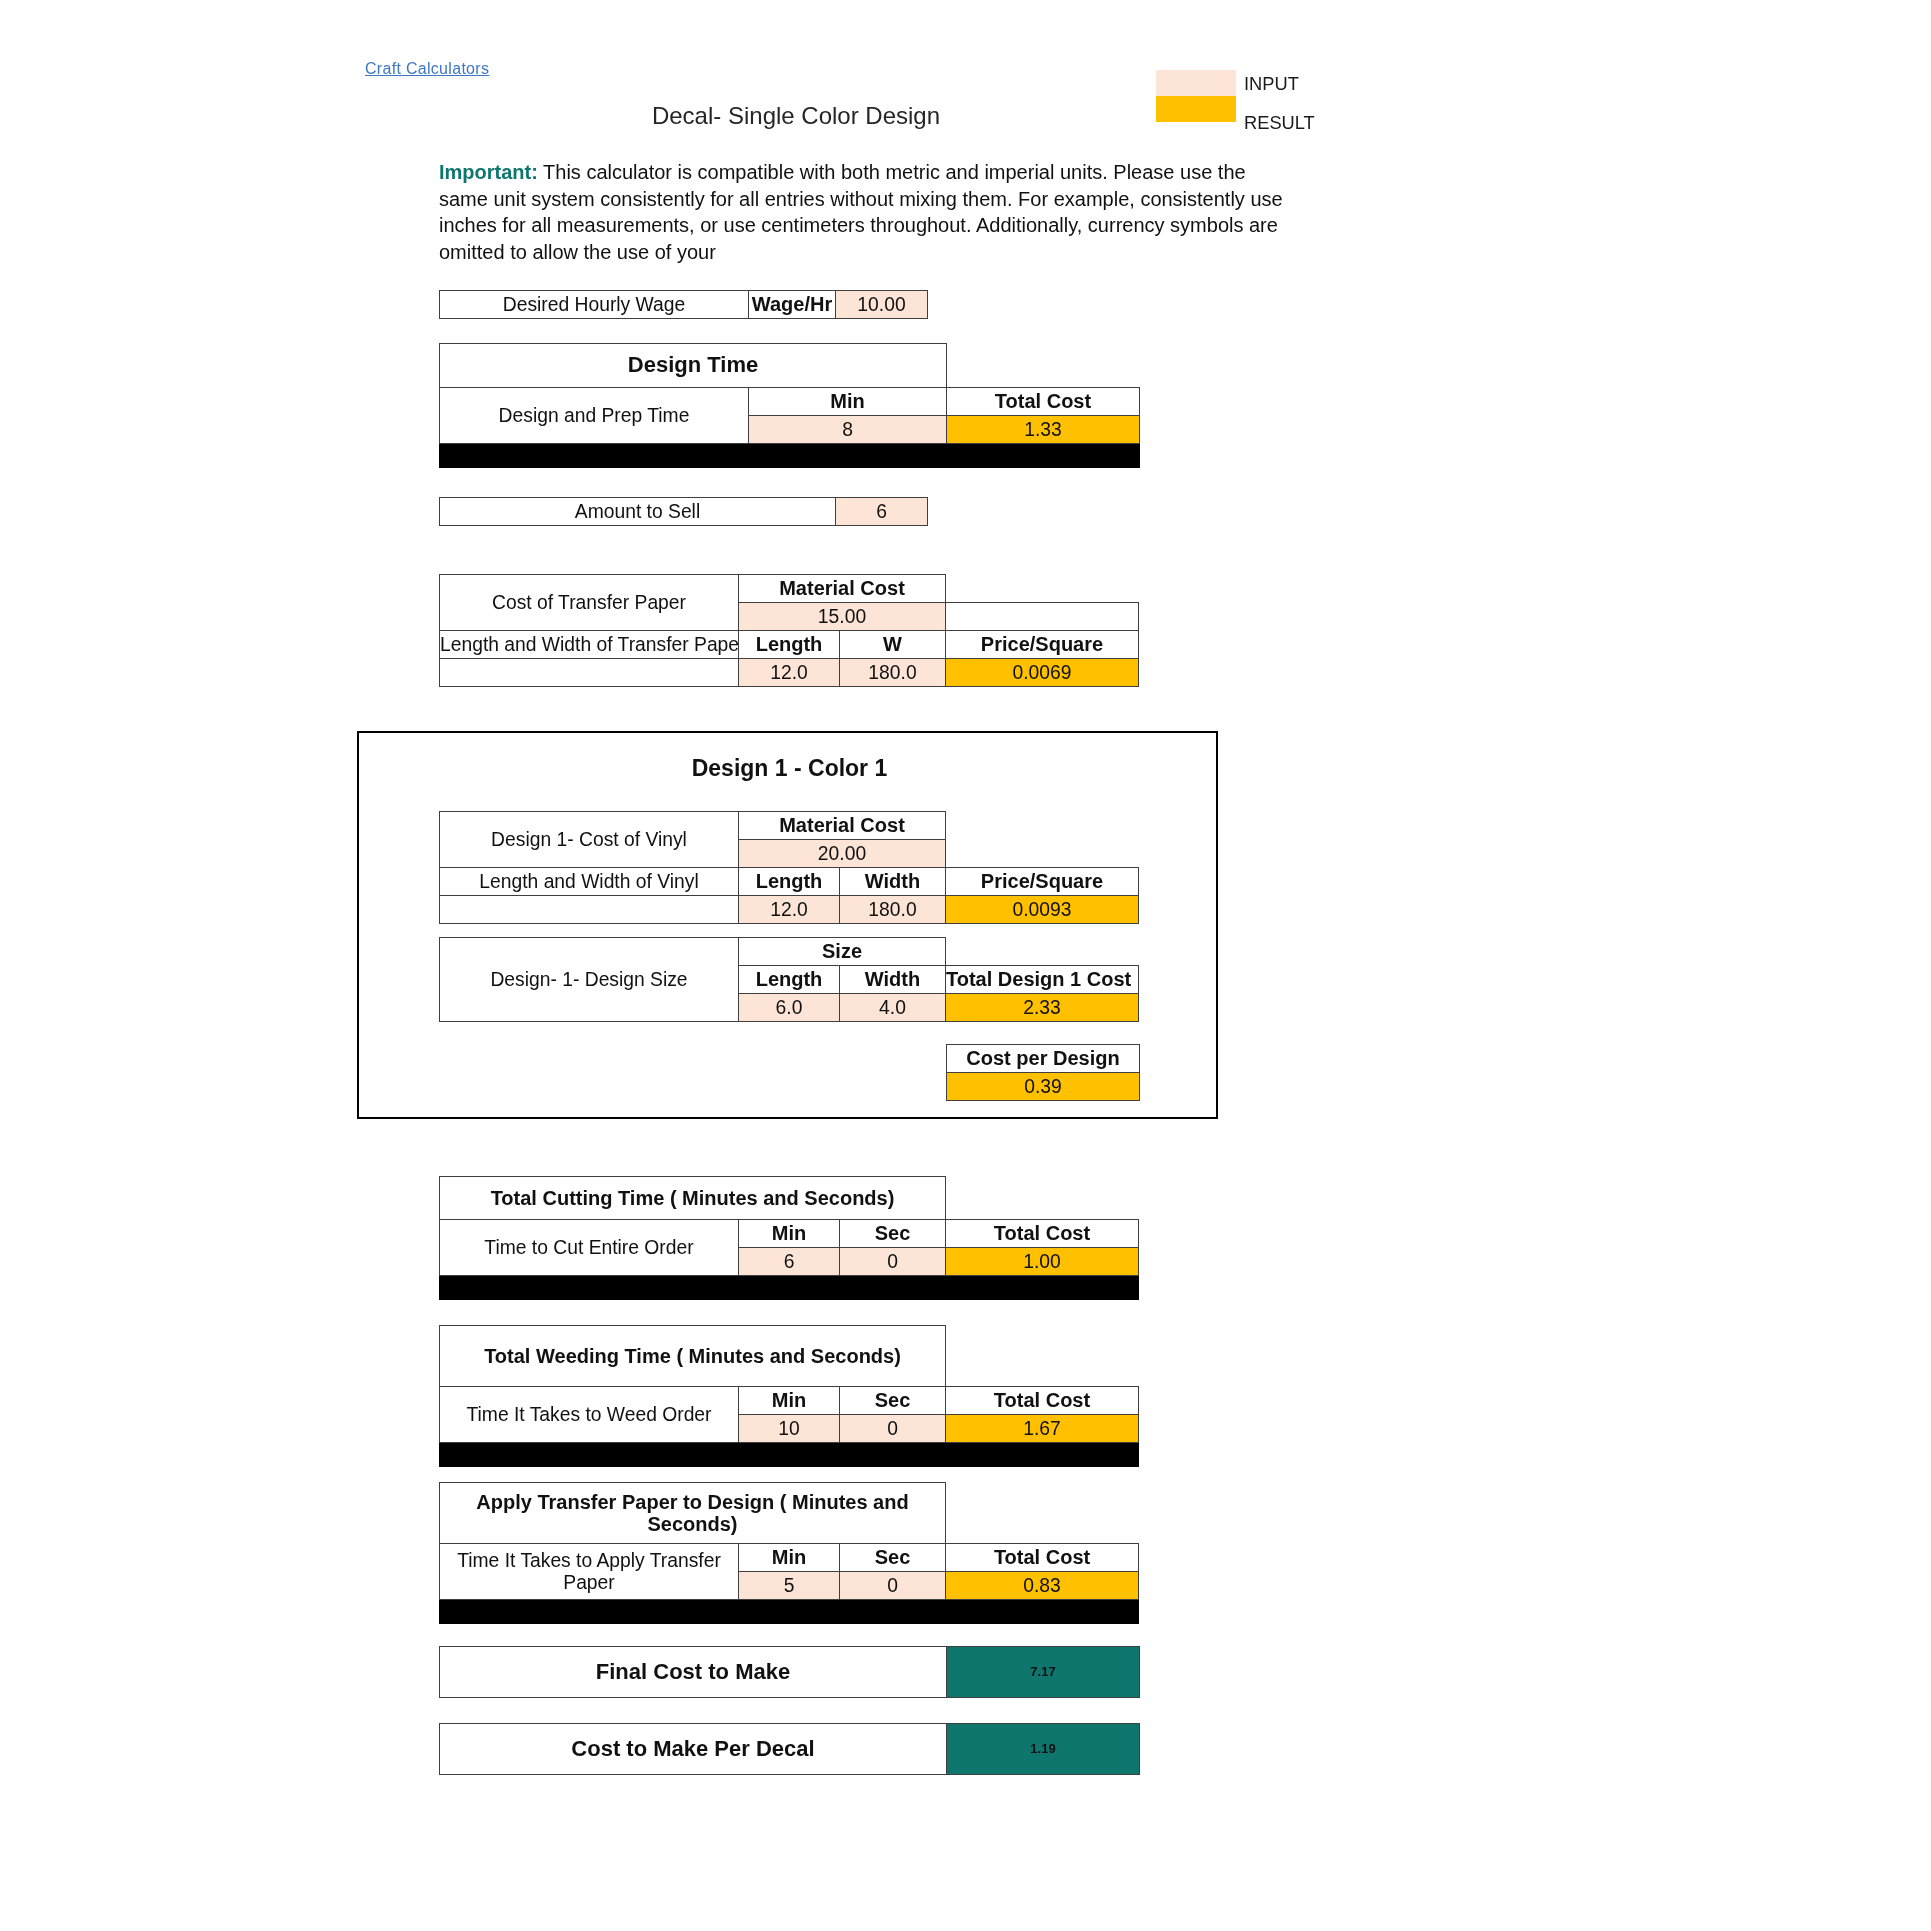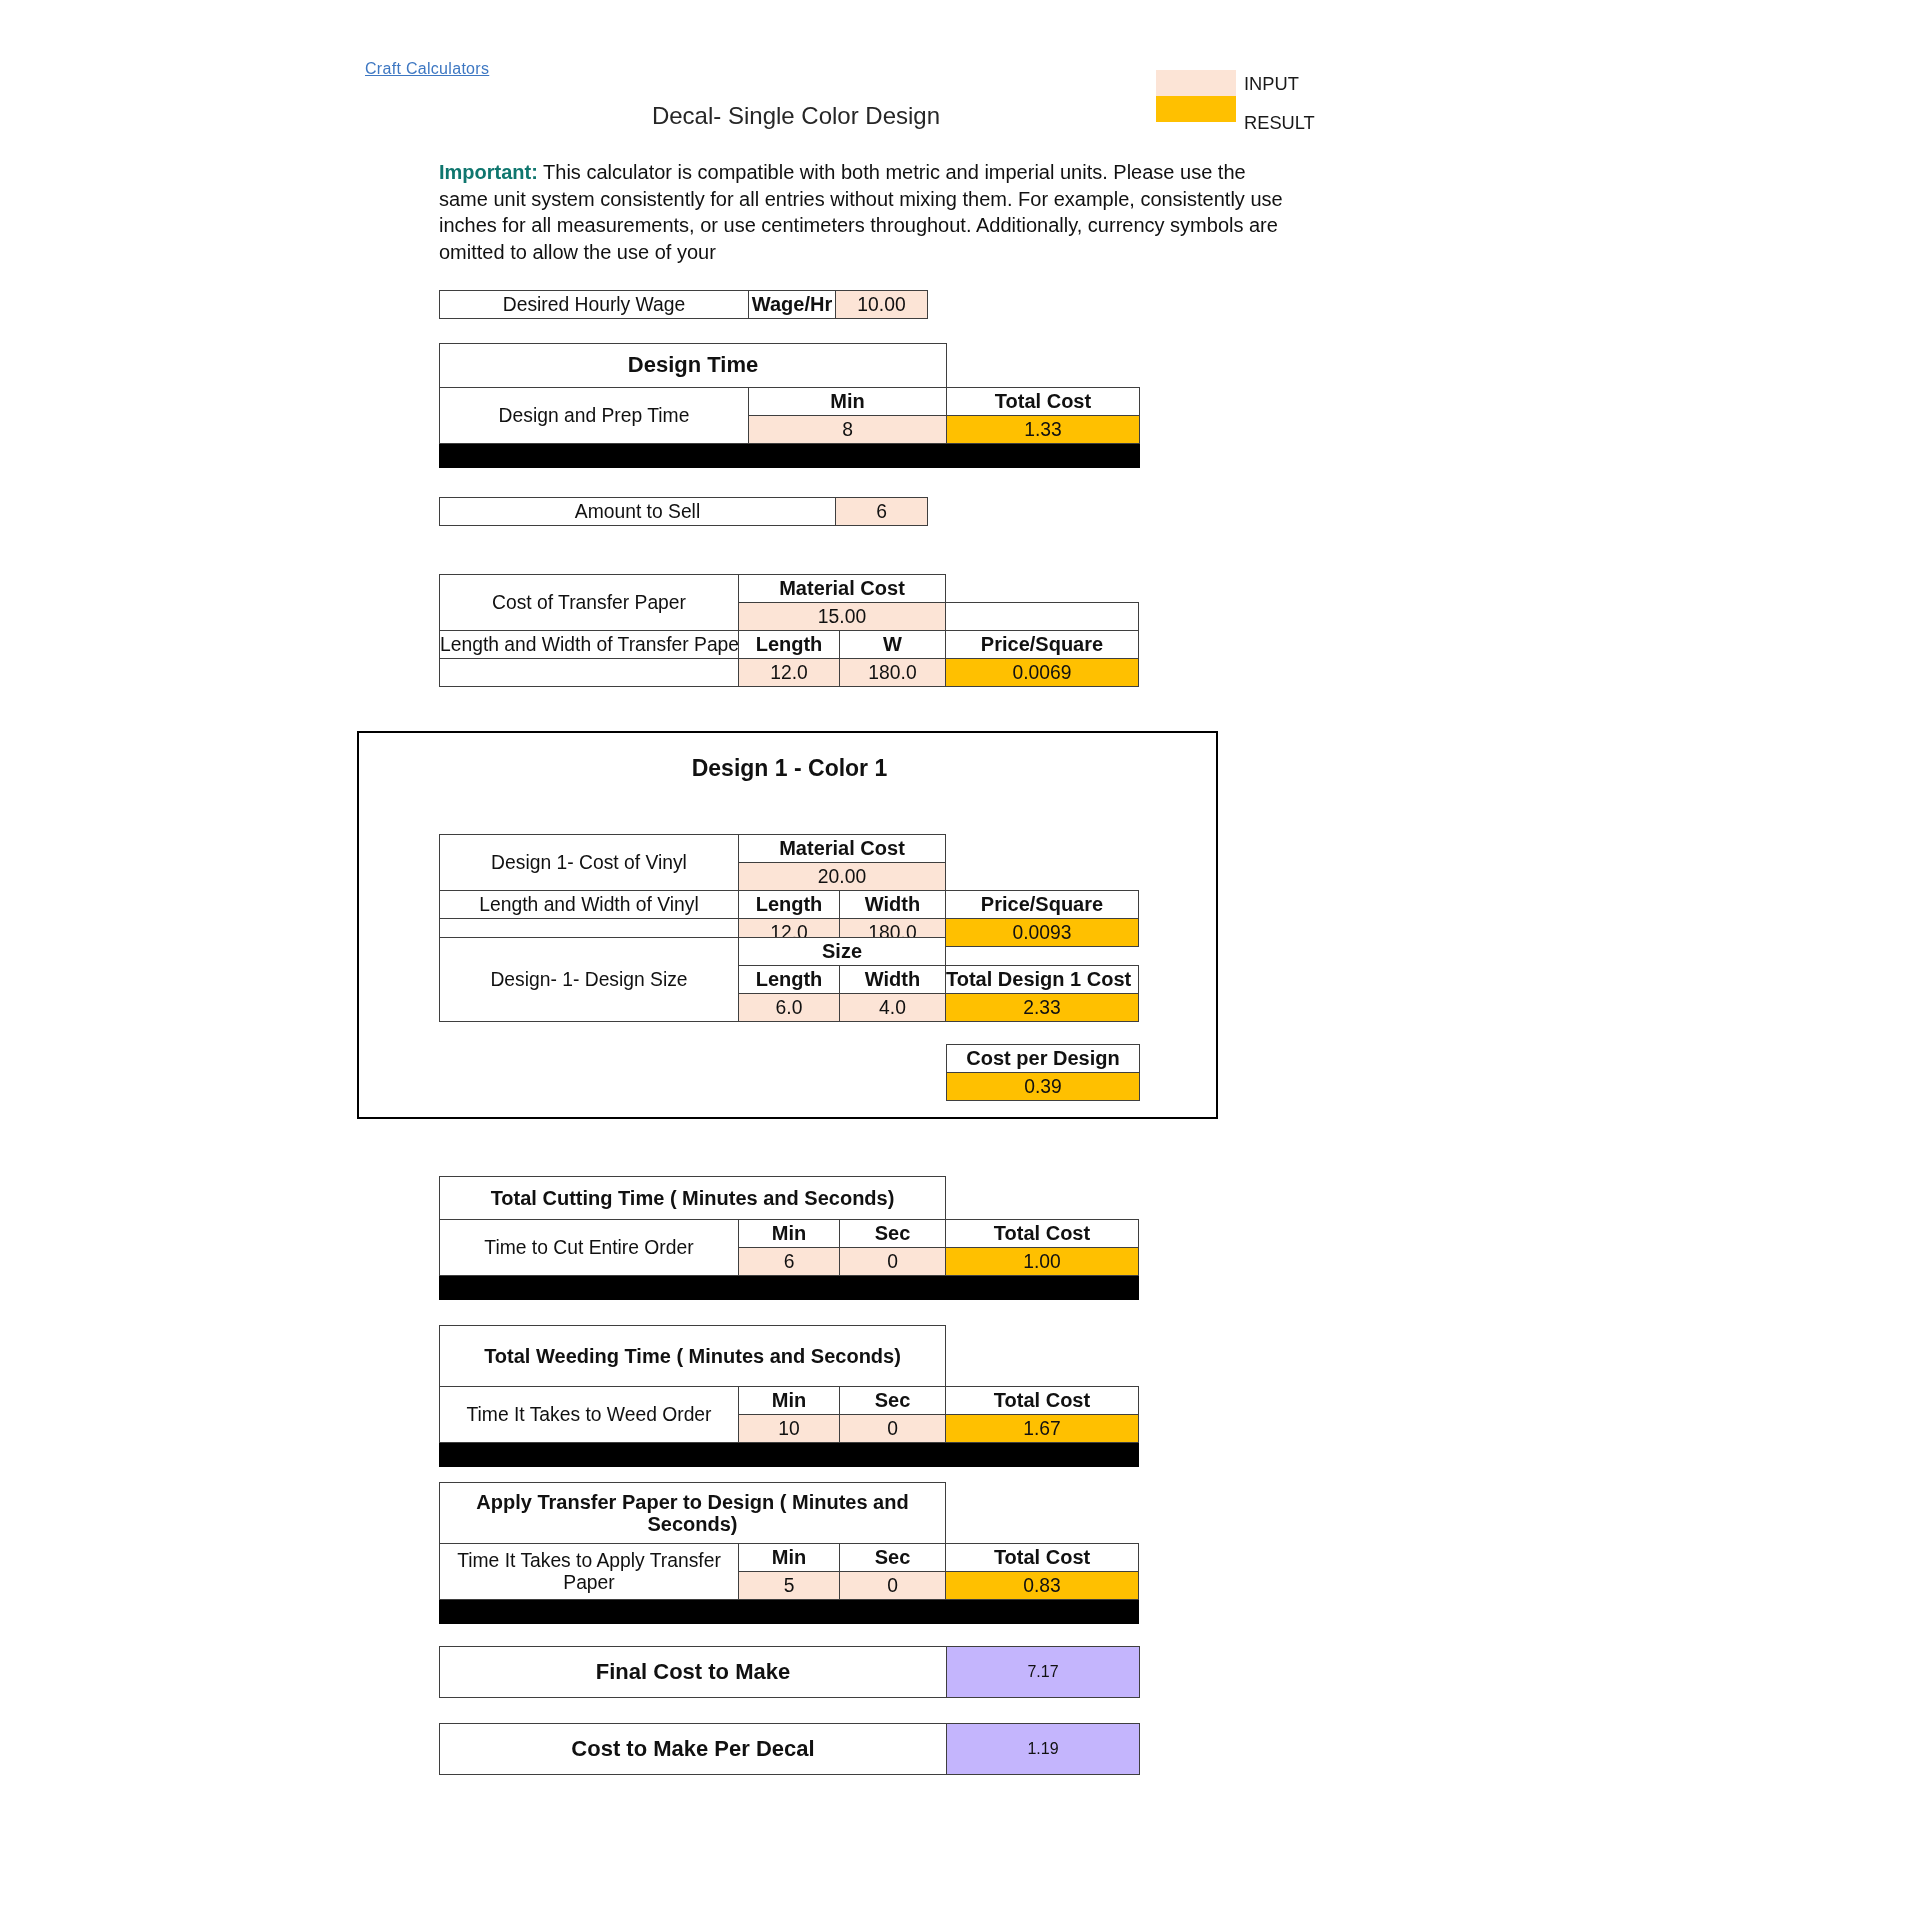--- a/index.html
+++ b/index.html
@@ -81,21 +81,21 @@
     vertical-align: middle;
     background: #ffffff;
     line-height: 1.12;
   }
   td.noborder { border: none; background: transparent; }
   td.lbl { font-size: 19.3px; }
   td.hdr { font-weight: bold; font-size: 20px; }
   td.bighdr { font-weight: bold; font-size: 22px; }
   td.input { background: #fce4d6; }
   td.result { background: #ffc000; }
-  td.final { background: #c4b5fd; font-weight: normal; font-size: 16px; }
+  td.final { background: #0f766e; font-weight: bold; font-size: 13px; }
   td.blackbar { background: #000000; height: 23px; border: 1.5px solid #000; }
   td.clip {
     font-weight: bold; font-size: 20px;
     overflow: hidden; white-space: nowrap;
   }
 
   
   #design1-box {
     left: 357px; top: 731px;
     width: 861px; height: 388px;
@@ -209,21 +209,21 @@
     <td class="input">180.0</td>
     <td class="result">0.0069</td>
   </tr>
   </tbody>
 </table>
 
 <div class="abs" id="design1-box">
   <div id="design1-title">Design 1 - Color 1</div>
 </div>
 
-<table class="tbl" style="left:439px; top:834px; width:700px;">
+<table class="tbl" style="left:439px; top:811px; width:700px;">
   <colgroup>
       <col style="width:299px">
       <col style="width:101px">
       <col style="width:106px">
       <col style="width:193px">
     </colgroup>
   <tbody>
   <tr>
     <td class="lbl" rowspan="2">Design 1- Cost of Vinyl</td>
     <td class="hdr" colspan="2">Material Cost</td>

